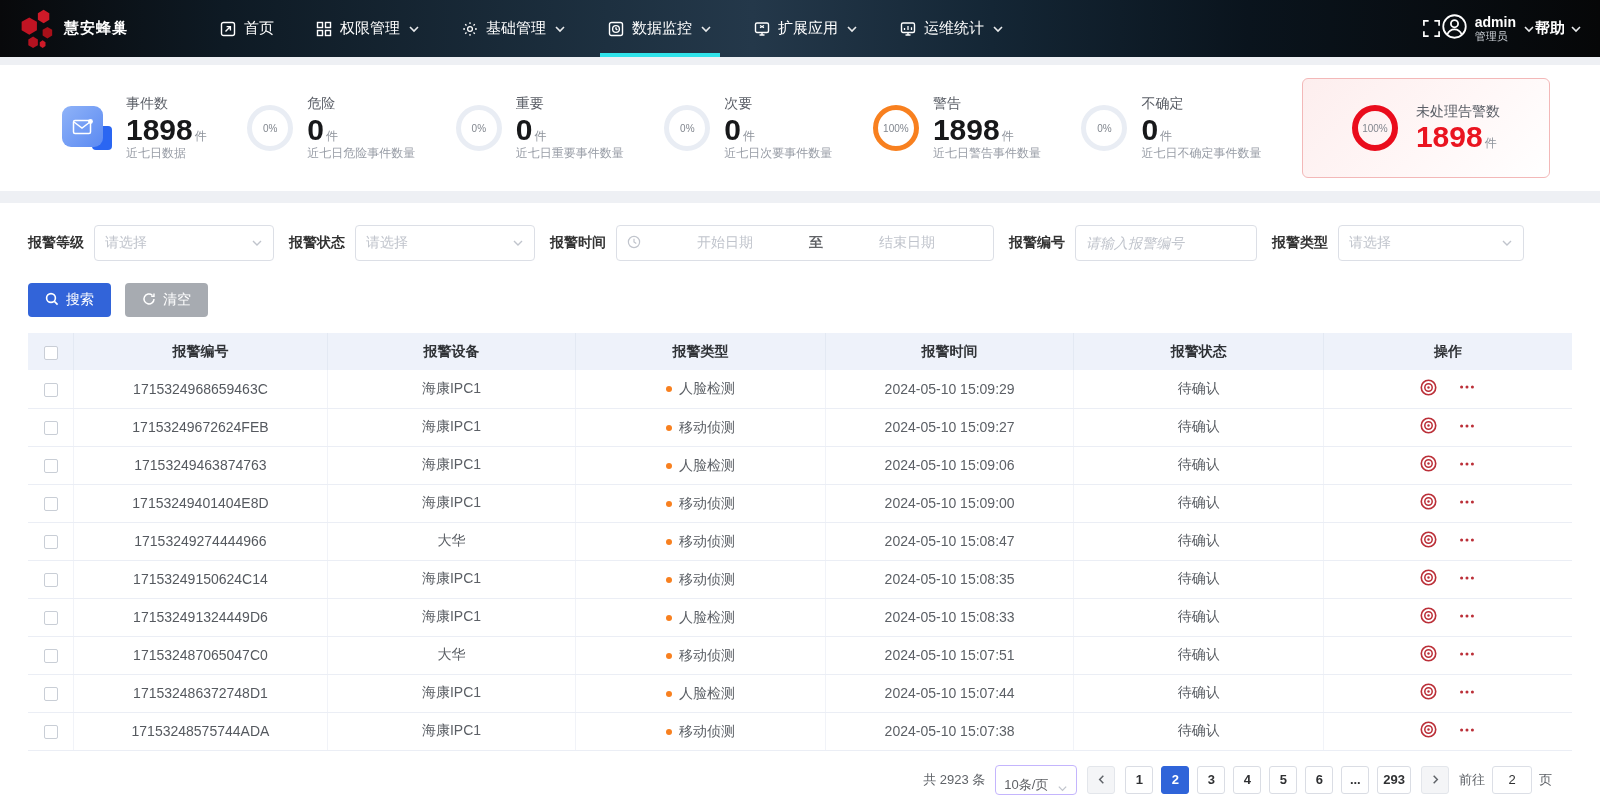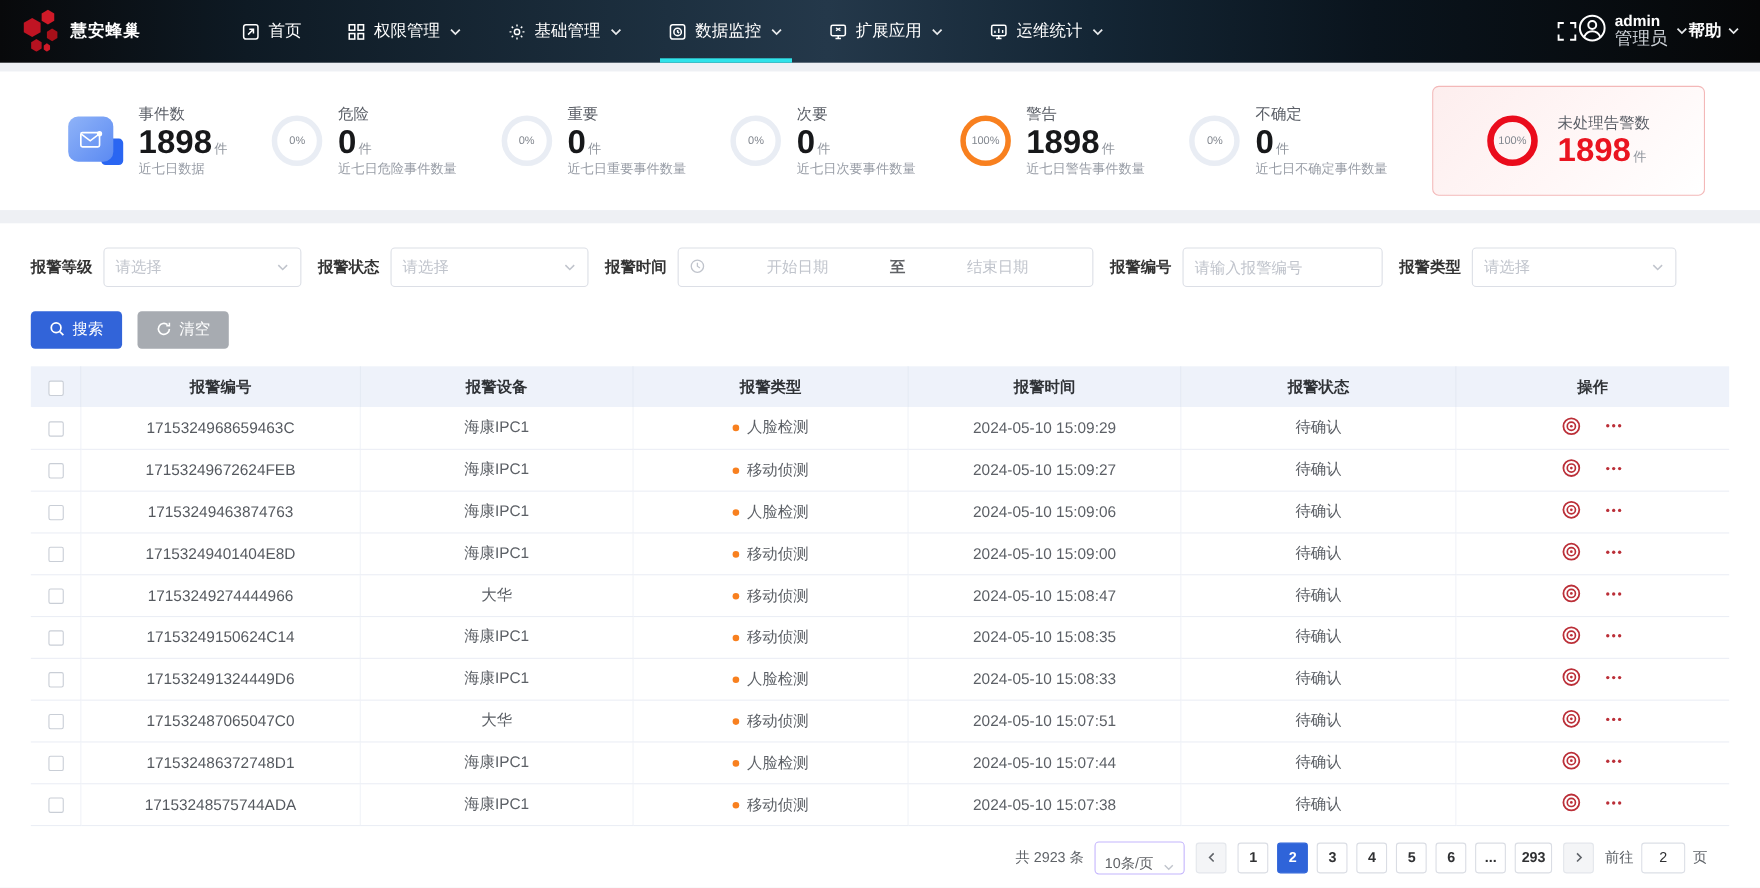--- a/index.html
+++ b/index.html
@@ -18,21 +18,21 @@
     padding:0 14px; font-size:15px; cursor:pointer; color:#fff; white-space:nowrap; }
   .nav-item .mi { display:inline-flex; color:#fff; }
   .nav-item.active::after { content:""; position:absolute; left:6px; right:6px; bottom:0;
     height:4px; background:#30e3ea; }
   .chev { display:inline-flex; color:#e8eaec; }
   .nav-right { display:flex; align-items:center; margin-left:auto; flex:0 0 auto; }
   .fs-icon { display:inline-flex; color:#fff; cursor:pointer; }
   .user-wrap { display:flex; align-items:center; gap:7px; cursor:pointer; }
   .user-meta { display:flex; flex-direction:column; line-height:1.15; }
   .user-name { font-size:14px; font-weight:bold; }
-  .user-role { font-size:16px; color:#ced3d9; }
+  .user-role { font-size:11px; color:#ced3d9; }
   .help { font-size:15px; font-weight:bold; display:flex; align-items:center; gap:5px; cursor:pointer; }
 
   
   .stats-band { margin-top:8px; background:#fff; height:126px; display:flex; align-items:center;
     justify-content:space-between; padding:0 50px 0 62px; }
   .stat { display:flex; align-items:center; gap:14px; }
   .stat-text { display:flex; flex-direction:column; line-height:1.25; }
   .stat-title { font-size:14px; color:#5a5e66; }
   .stat-num { font-size:30px; font-weight:bold; color:#17181a; line-height:1.1; }
   .stat-num .unit { font-size:12px; font-weight:normal; color:#8f949c; margin-left:2px; }
@@ -56,21 +56,21 @@
   .fgroup { display:flex; align-items:center; gap:10px; }
   .flabel { font-size:14px; color:#333; font-weight:bold; white-space:nowrap; }
   .fbox { height:36px; border:1px solid #dcdfe6; border-radius:4px; background:#fff;
     display:flex; align-items:center; padding:0 10px; font-size:14px; color:#c0c4cc; cursor:pointer; }
   .fselect { width:180px; justify-content:space-between; }
   .fselect.wide { width:186px; }
   .daterange { width:378px; gap:8px; }
   .daterange .ph { flex:1 1 auto; text-align:center; }
   .daterange .sep { color:#606266; font-weight:bold; font-size:14px; flex:0 0 auto; }
   .finput { width:182px; }
-  .finput input { border:none; outline:none; width:100%; font-size:14px; color:#606266; font-family:inherit; }
+  .finput input { border:none; outline:none; width:100%; font-size:14px; color:#606266; font-family:inherit;font-style:italic; }
   .finput input::placeholder { color:#c0c4cc; }
 
   
   .btn-row { display:flex; gap:14px; padding:22px 28px 0 28px; }
   .btn { height:34px; border:none; border-radius:4px; padding:0 17px; font-size:14px; color:#fff;
     display:flex; align-items:center; gap:7px; cursor:pointer; font-family:inherit; }
   .btn-search { background:#3264d9; }
   .btn-clear { background:#a7abb1; }
 
   

